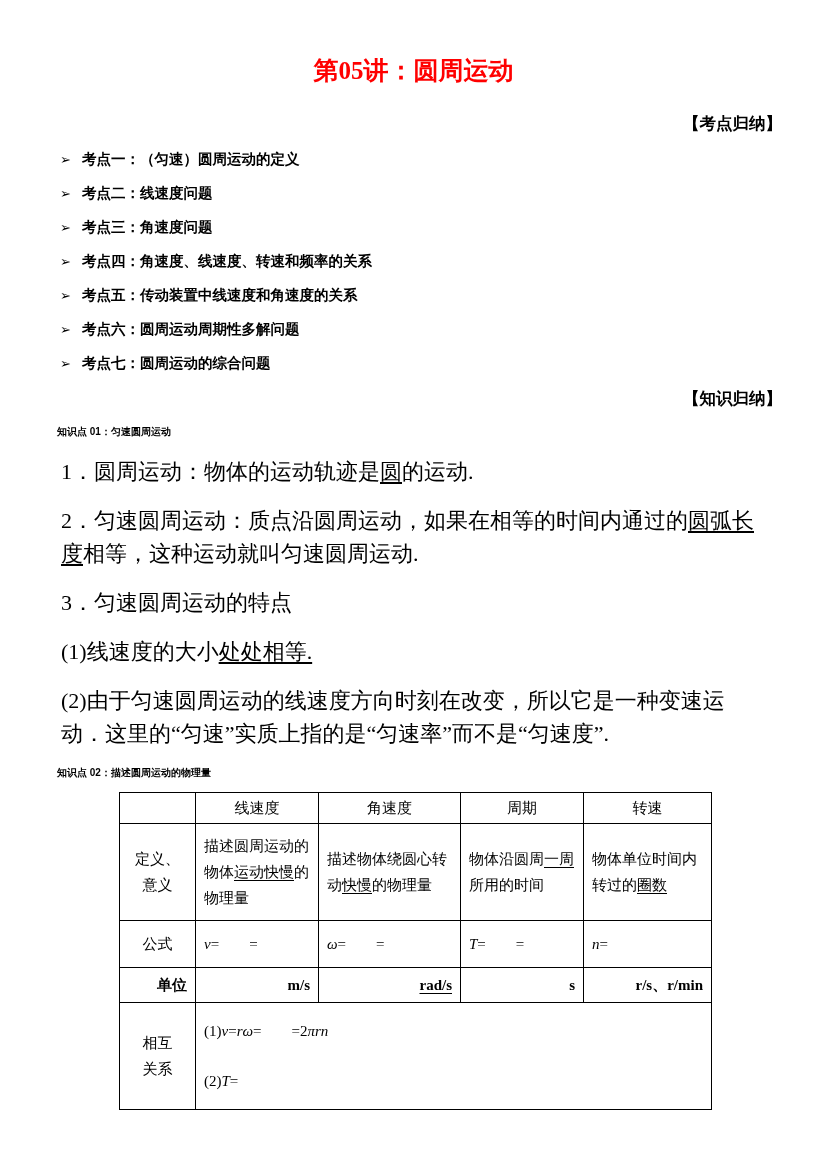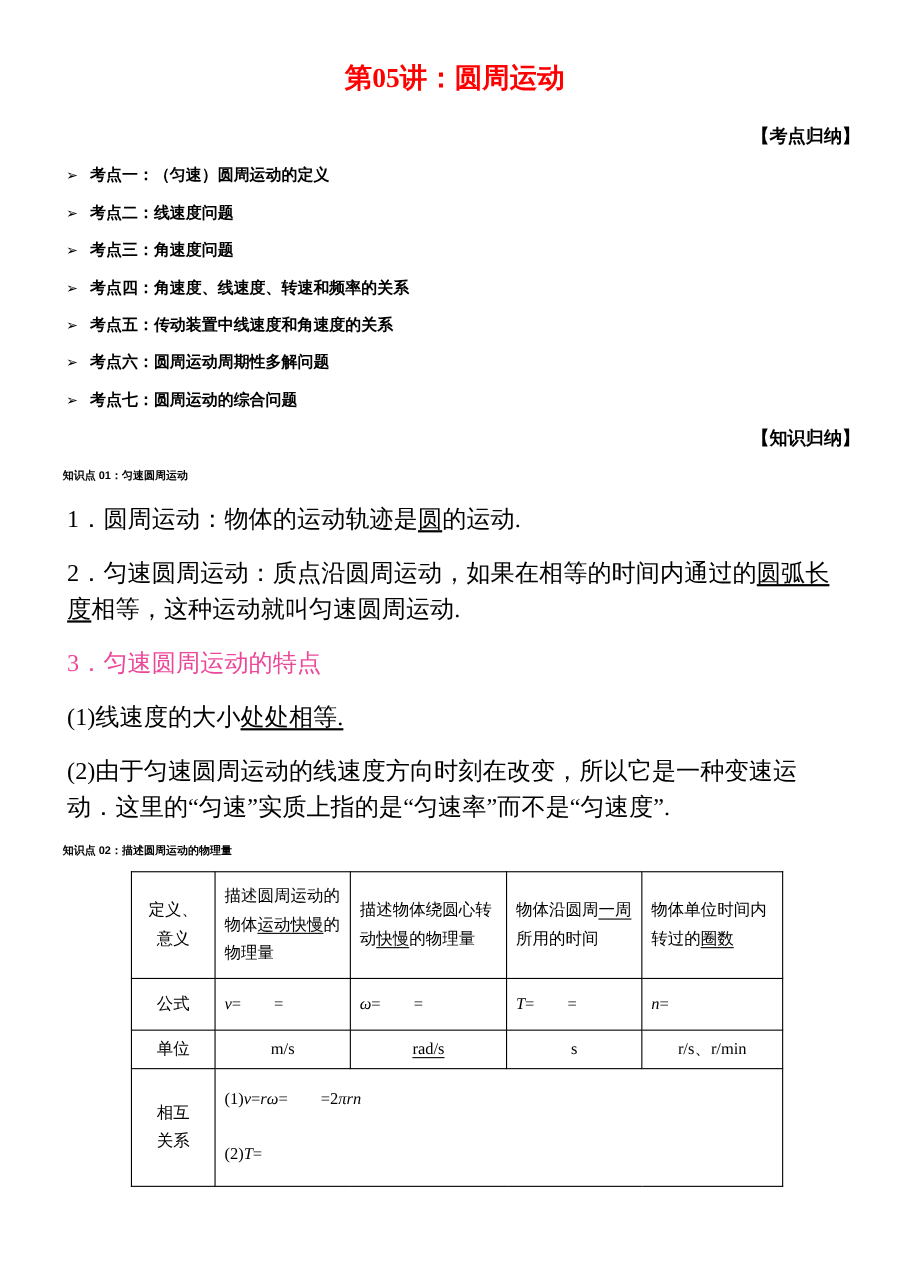--- a/index.html
+++ b/index.html
@@ -52,21 +52,21 @@
     margin: 0 0 8px 12px;
     font-size: 10px;
     font-weight: bold;
     font-family: Liberation Sans, sans-serif;
   }
   .body-p {
     margin: 16px;
     font-size: 22px;
     line-height: 33px;
   }
-  .red { color: #ec4899; }
+  .red { color: #000000; }
   .u { text-decoration: underline; text-underline-offset: 3px; }
   .i { font-style: italic; font-family: "Liberation Serif", serif; }
   .kp2 { margin-top: 10px; }
   .qtable {
     border-collapse: collapse;
     table-layout: fixed;
     margin: 12px 0 0 74px;
   }
   .qtable td {
     border: 1.5px solid #000;
@@ -77,21 +77,21 @@
     word-break: break-all;
   }
   .tr-head  { height: 29px; }
   .tr-def   { height: 97px; }
   .tr-vec   { height: 90px; }
   .tr-for   { height: 47px; }
   .tr-unit  { height: 31px; }
   .tr-rel   { height: 107px; }
   .tr-head td { text-align: center; padding: 2px 4px; }
   .rowlabel { text-align: center; line-height: 28px; }
-  .tr-unit td { text-align: center; }
+  .tr-unit td { text-align: right; font-weight: bold; }
   .relation-cell { text-align: left; vertical-align: top; padding-top: 10px; }
   .rel-line { line-height: 26px; }
   .rel-line + .rel-line { margin-top: 24px; }
 </style>
 </head>
 <body>
 
 <div class="page">
 
   <h1 class="title">第05讲：圆周运动</h1>
@@ -143,20 +143,27 @@
 
   <table class="qtable">
     <colgroup>
       <col style="width:76px">
       <col style="width:123px">
       <col style="width:142px">
       <col style="width:123px">
       <col style="width:128px">
     </colgroup>
     <tbody>
+      <tr class="tr-head">
+        <td></td>
+        <td>线速度</td>
+        <td>角速度</td>
+        <td>周期</td>
+        <td>转速</td>
+      </tr>
       <tr class="tr-def">
         <td class="rowlabel"><span>定义、</span><br><span>意义</span></td>
         <td><span>描述圆周运动的物体</span><span class="u">运动快慢</span><span>的物理量</span></td>
         <td><span>描述物体绕圆心转动</span><span class="u">快慢</span><span>的物理量</span></td>
         <td><span>物体沿圆周</span><span class="u">一周</span><span>所用的时间</span></td>
         <td><span>物体单位时间内转过的</span><span class="u">圈数</span></td>
       </tr>
       <tr class="tr-for">
         <td class="rowlabel"><span>公式</span></td>
         <td><span class="i">v</span><span>=  =</span></td>

